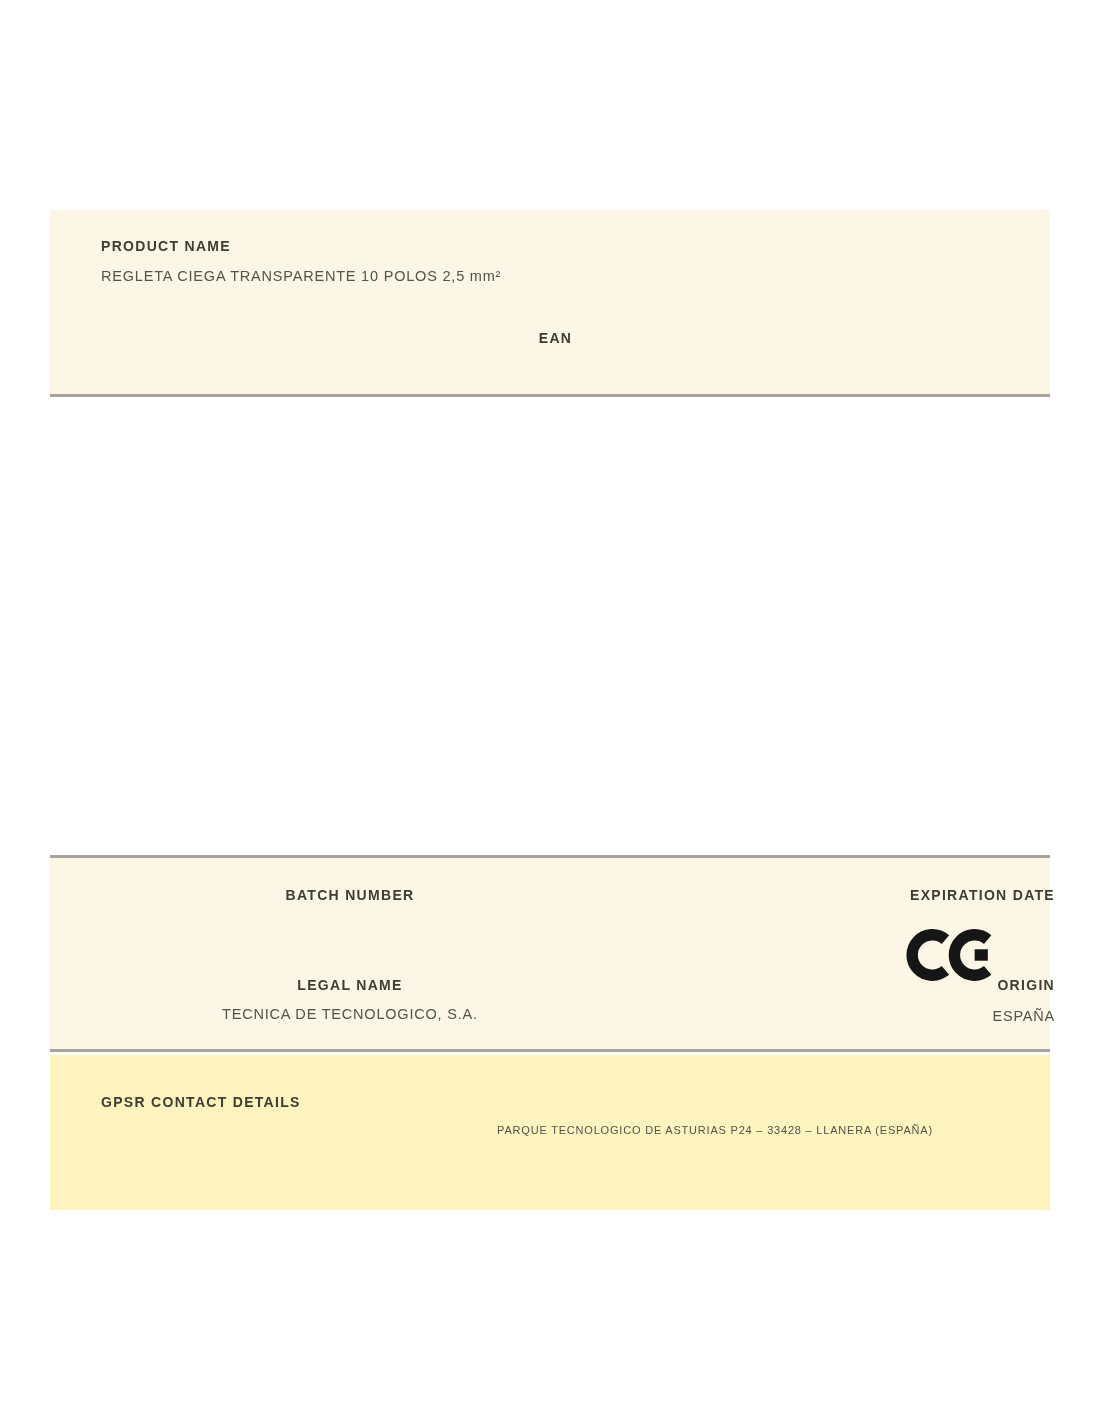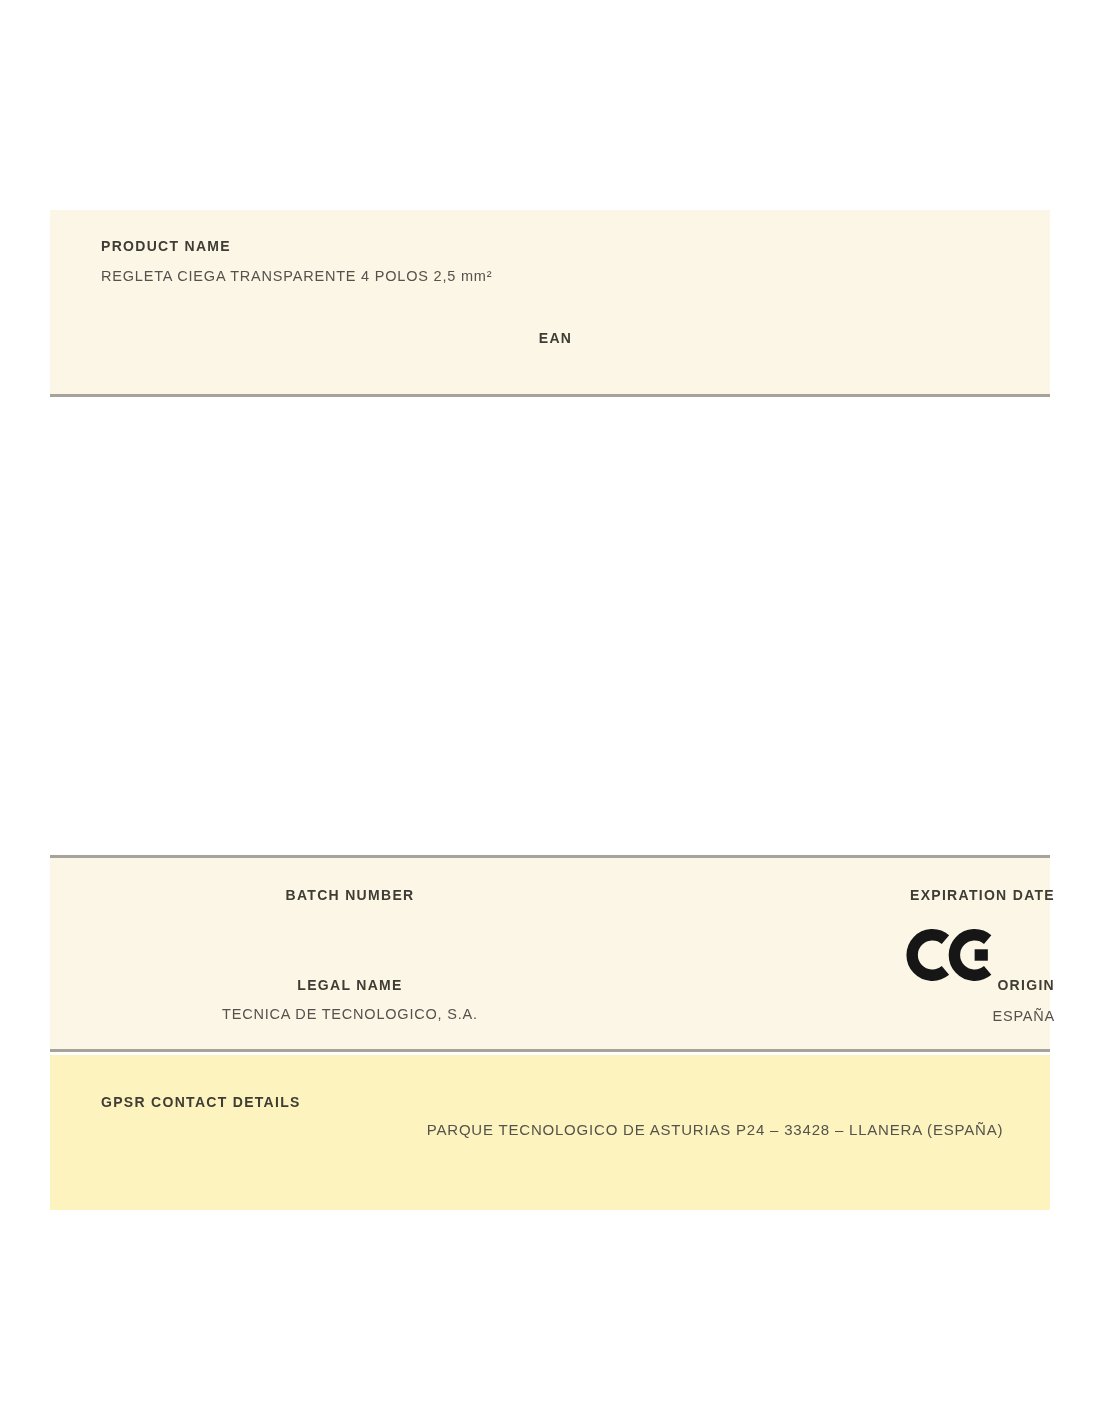--- a/index.html
+++ b/index.html
@@ -75,31 +75,31 @@
     height: 58px;
   }
   .ce-wrap svg { display: block; width: 100%; height: 100%; }
 
   .gpsr-label { left: 51px; top: 39px; }
   .gpsr-value {
     left: 330px;
     right: 0;
     top: 66px;
     text-align: center;
-    font-size: 15px;
+    font-size: 11px;
   }
 </style>
 </head>
 <body>
 
 <div class="page">
 
   <div class="section sec-product">
     <div class="label">PRODUCT NAME</div>
-    <div class="value">REGLETA CIEGA TRANSPARENTE 4 POLOS 2,5 mm²</div>
+    <div class="value">REGLETA CIEGA TRANSPARENTE 10 POLOS 2,5 mm²</div>
     <div class="ean-block">
       <div class="label">EAN</div>
     </div>
   </div>
 
   <div class="section sec-compliance">
     <div class="abs col-left row-top label">BATCH NUMBER</div>
     <div class="abs col-right row-top label">EXPIRATION DATE</div>
 
     <div class="ce-wrap">

